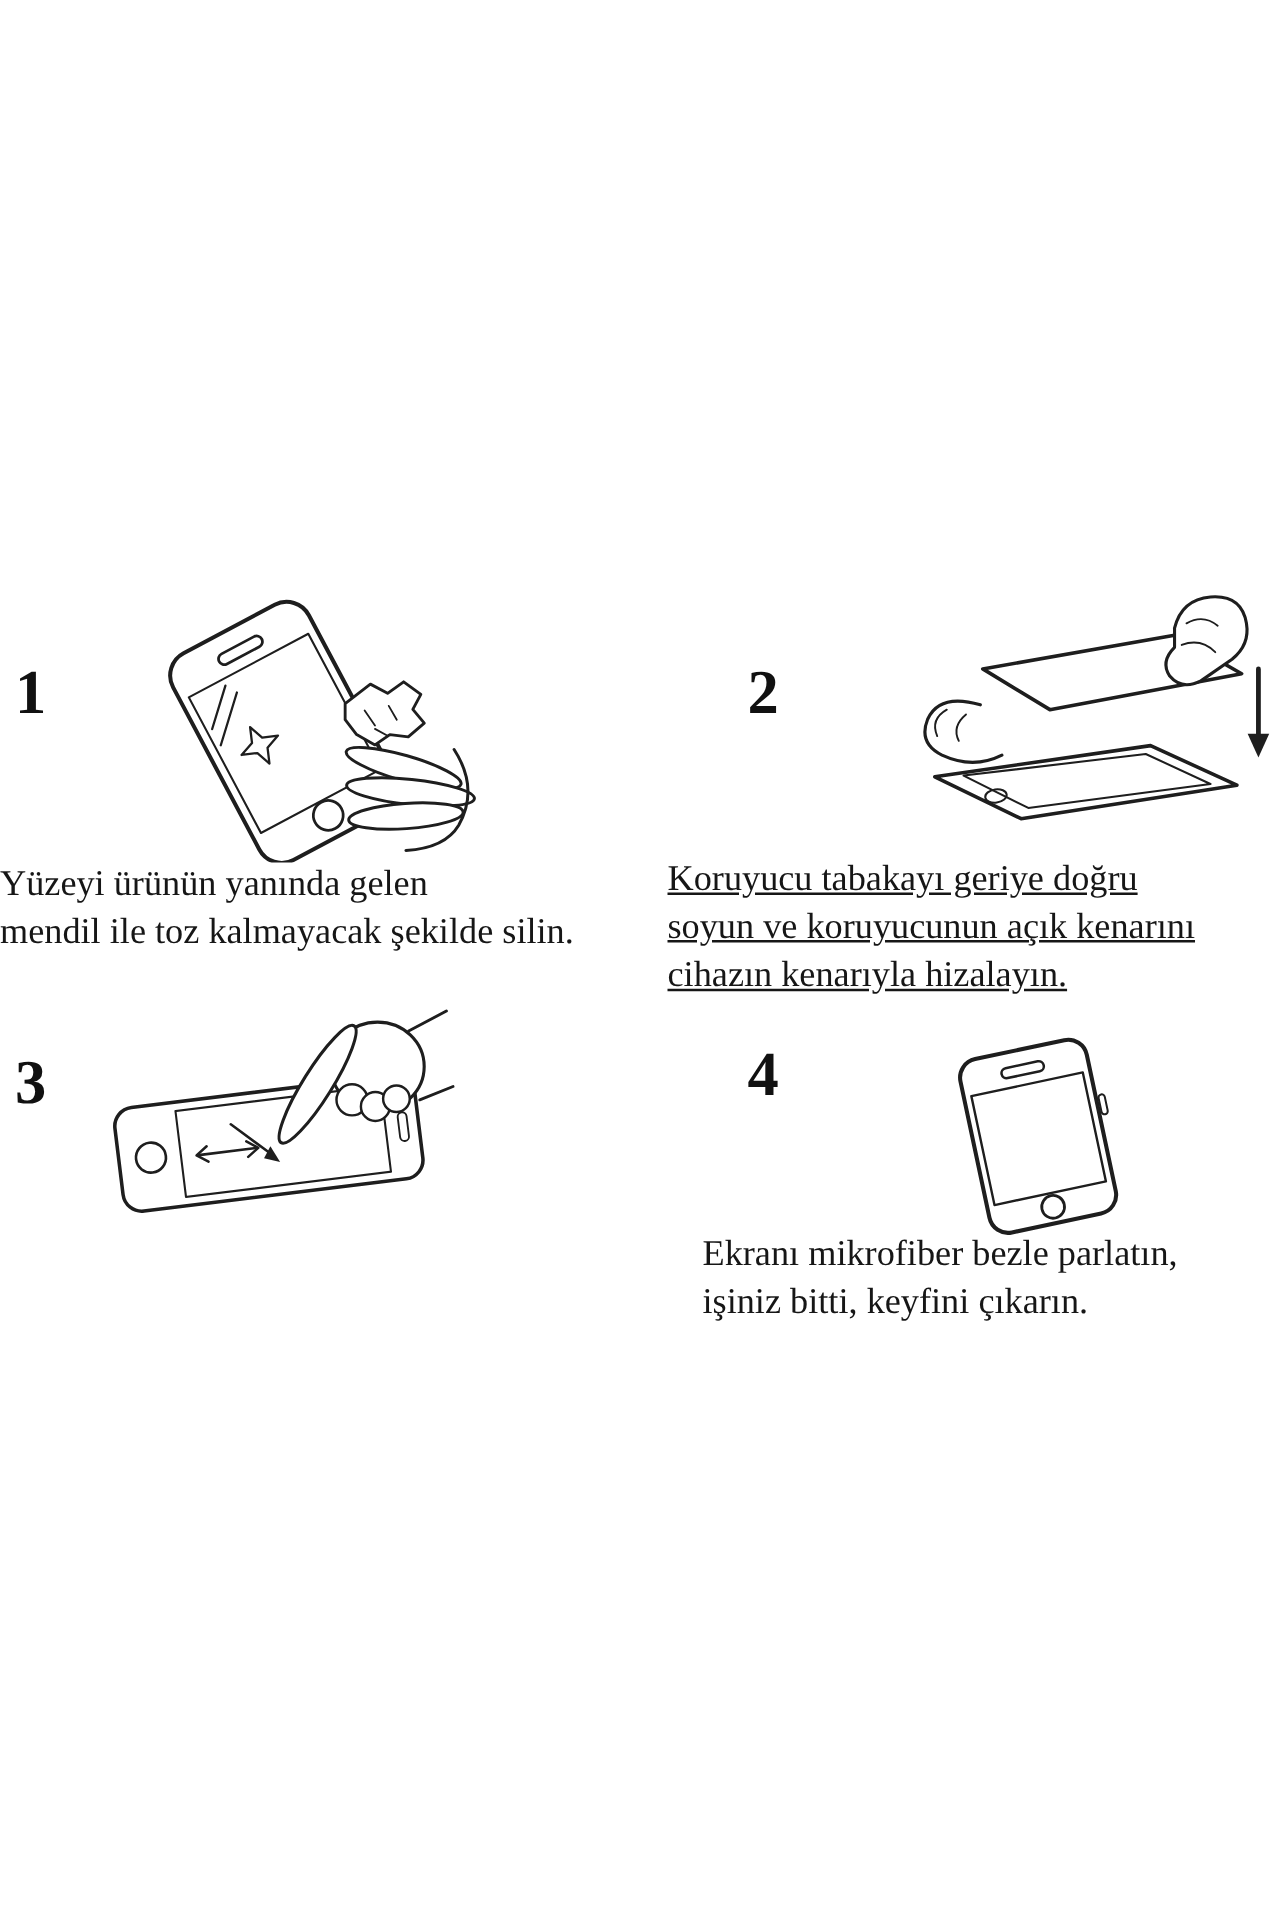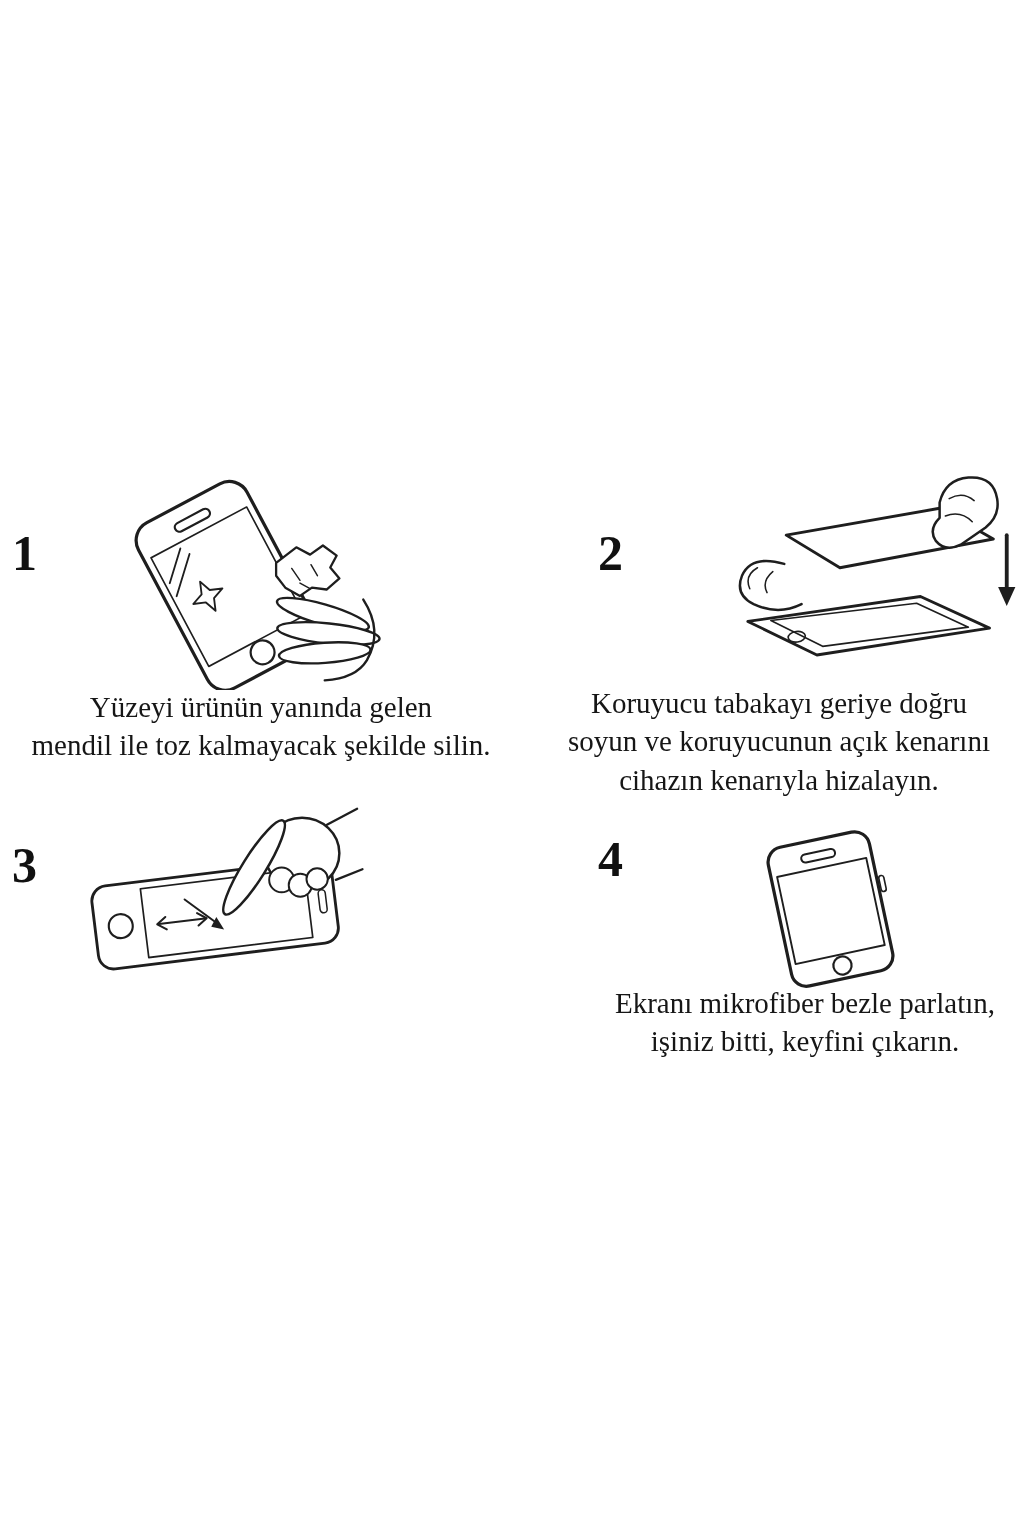--- a/index.html
+++ b/index.html
@@ -15,35 +15,35 @@
   .num{
     position:absolute;
     font-weight:700;
     font-size:50px;
     line-height:1;
     color:#111;
   }
   .cap{
     position:absolute;
     margin:0;
-    text-align:center;
+    text-align:left;
     font-size:29px;
     line-height:1.32;
     white-space:pre-line;
     color:#161616;
   }
   .art{position:absolute;}
   .art svg{display:block;width:100%;height:100%;}
   
   #n1{left:12px;  top:528px;}
   #a1{left:88px;  top:478px;  width:312px; height:212px;}
   #c1{left:0px;   top:688px;  width:522px;}
   #n2{left:598px; top:528px;}
   #a2{left:698px; top:460px;  width:326px; height:226px;}
-  #c2{left:534px; top:684px;  width:490px;}
+  #c2{left:534px; top:684px;  width:490px;text-decoration:underline;}
   #n3{left:12px;  top:840px;}
   #a3{left:64px;  top:764px;  width:302px; height:214px;}
   #c3{left:2px;   top:982px;  width:428px;}
   #n4{left:598px; top:834px;}
   #a4{left:712px; top:826px;  width:238px; height:162px;}
   #c4{left:562px; top:984px;  width:486px;}
 </style>
 </head>
 <body>
 

